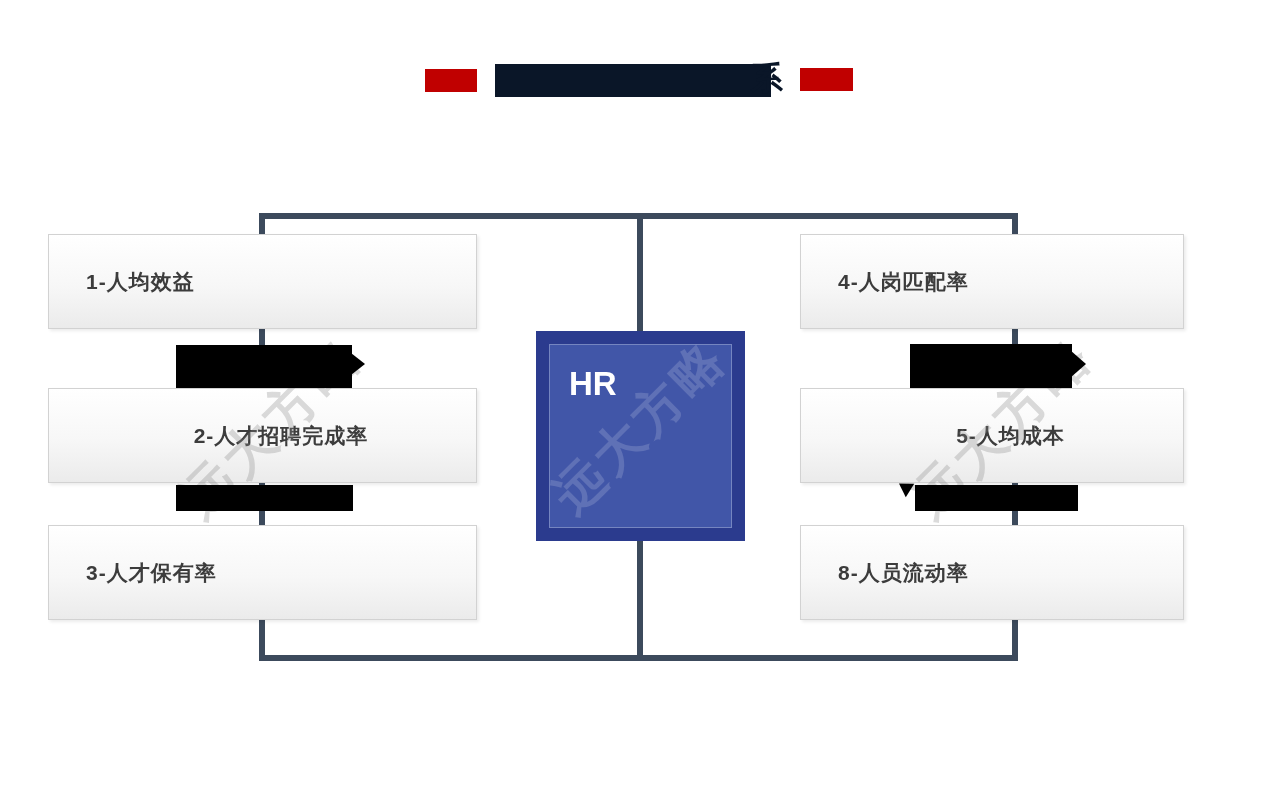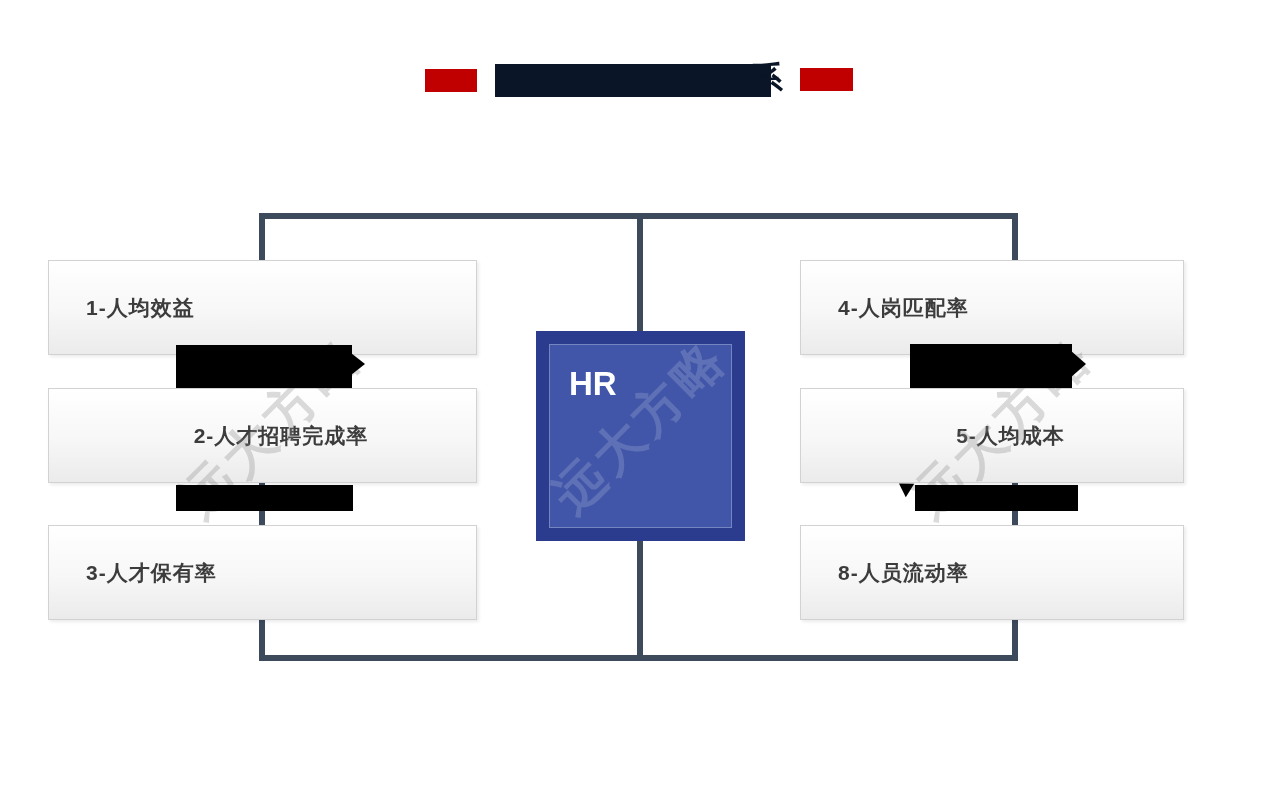--- a/index.html
+++ b/index.html
@@ -26,21 +26,21 @@
     border:6px solid var(--line_slate);box-sizing:border-box;z-index:1;}
   .frame-spine{position:absolute;left:637px;top:219px;width:6px;height:436px;background:var(--line_slate);z-index:1;}
 
   
   .metric-box{position:absolute;width:429px;height:95px;box-sizing:border-box;
     border:1px solid #d2d2d2;background:linear-gradient(#ffffff 0%,#f7f7f7 55%,#ebebeb 100%);
     box-shadow:2px 2px 3px rgba(0,0,0,0.08);z-index:2;display:flex;align-items:center;}
   .metric-box .metric-label{padding-left:37px;font-size:21px;font-weight:bold;color:var(--label_gray);letter-spacing:1px;}
   .col-left{left:48px;}
   .col-right{left:800px;width:384px;}
-  .row-1{top:260px;} .row-2{top:388px;justify-content:center;} .row-3{top:525px;align-items:center;}
+  .row-1{top:234px;} .row-2{top:388px;justify-content:center;} .row-3{top:525px;align-items:center;}
 
   
   .watermark{position:absolute;width:320px;text-align:center;z-index:3;
     font-size:52px;font-weight:bold;letter-spacing:6px;color:rgba(135,135,135,0.30);
     transform:rotate(-45deg);white-space:nowrap;pointer-events:none;}
   .wm-left{left:112px;top:392px;}
   .wm-right{left:842px;top:392px;}
 
   
   .center-box{position:absolute;left:536px;top:331px;width:209px;height:210px;

